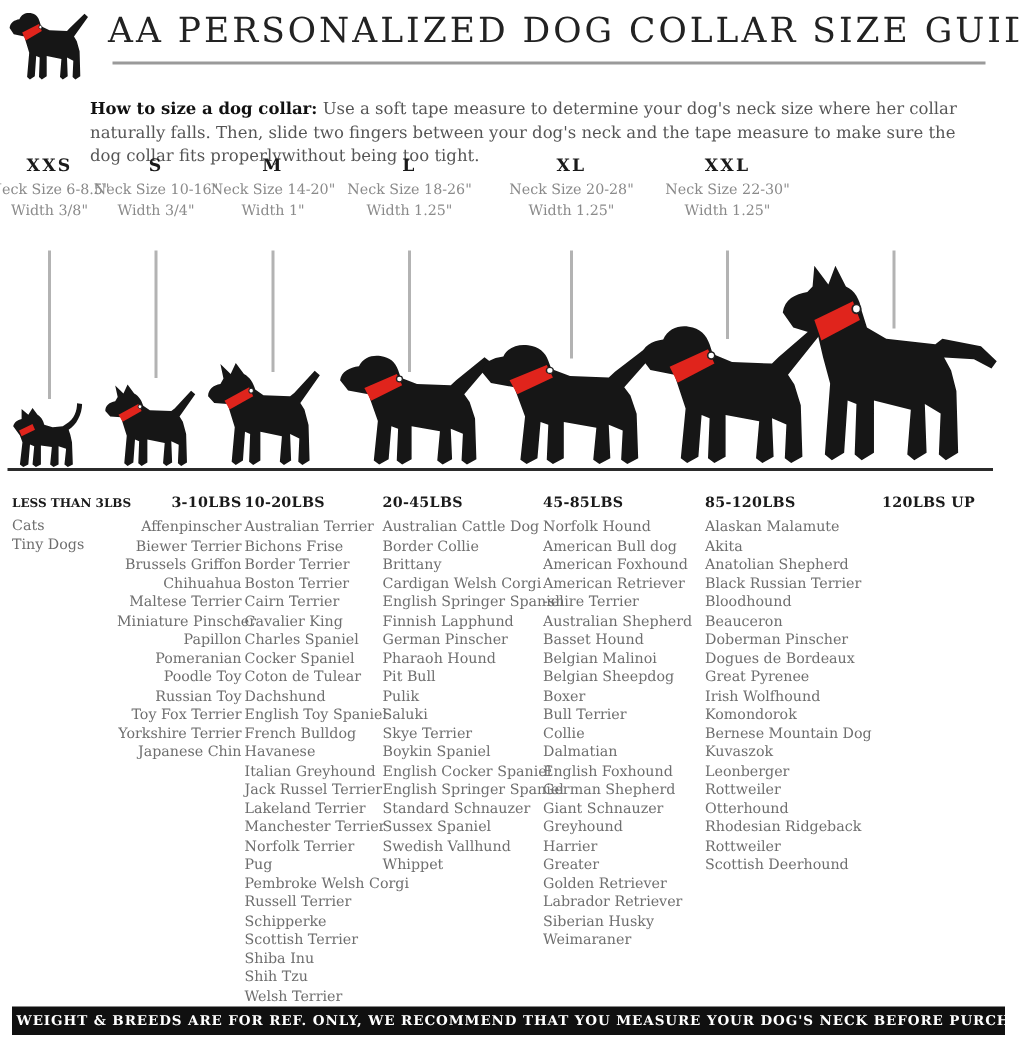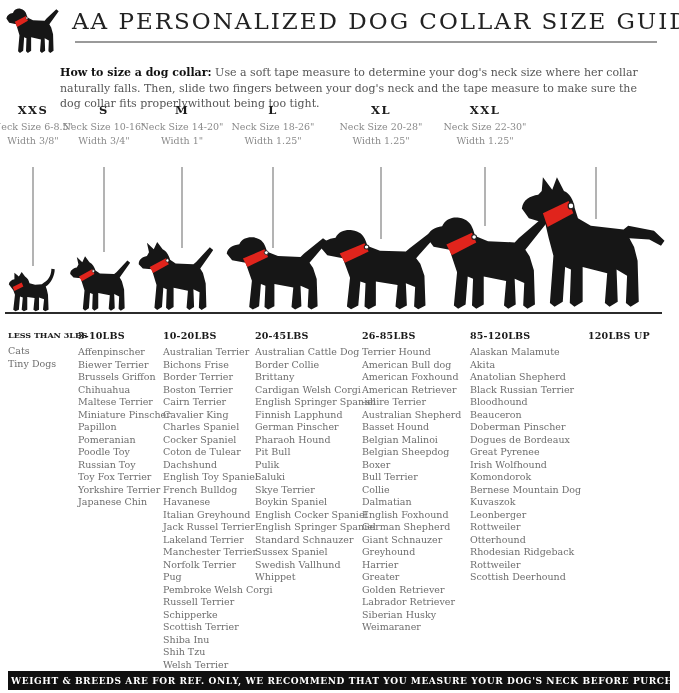--- a/index.html
+++ b/index.html
@@ -48,21 +48,21 @@
   .an-ter{left:136px;top:239px;width:82px;height:74px;}
   .an-set{left:224px;top:228px;width:108px;height:85px;}
   .an-lab{left:318px;top:220px;width:124px;height:93px;}
   .an-rot{left:424px;top:206px;width:128px;height:107px;}
   .an-dan{left:516px;top:176px;width:152px;height:137px;}
 
   
   .breeds{position:absolute;left:0;top:330px;width:679px;}
   .breed-col{position:absolute;top:0;}
   .breed-col:nth-of-type(1){left:8px;width:66px;}
-  .breed-col:nth-of-type(2){left:78px;width:83px;}
+  .breed-col:nth-of-type(2){left:78px;width:83px;text-align:right;}
   .breed-col:nth-of-type(3){left:163px;width:90px;}
   .breed-col:nth-of-type(4){left:255px;width:105px;}
   .breed-col:nth-of-type(5){left:362px;width:106px;}
   .breed-col:nth-of-type(6){left:470px;width:108px;}
   .breed-col:nth-of-type(7){left:588px;width:96px;}
   .breed-head{font-size:9.5px;font-weight:bold;color:#1a1a1a;letter-spacing:0.2px;white-space:nowrap;}
   .breed-col:nth-of-type(1) .breed-head{font-size:8px;letter-spacing:0;}
   .breed-list{list-style:none;margin:5px 0 0 0;padding:0;}
   .breed-item{font-size:9.5px;line-height:12.5px;color:#6e6e6e;white-space:nowrap;}
 
@@ -259,23 +259,23 @@
           <li class="breed-item">Boykin Spaniel</li>
           <li class="breed-item">English Cocker Spaniel</li>
           <li class="breed-item">English Springer Spaniel</li>
           <li class="breed-item">Standard Schnauzer</li>
           <li class="breed-item">Sussex Spaniel</li>
           <li class="breed-item">Swedish Vallhund</li>
           <li class="breed-item">Whippet</li>
         </ul>
     </div>
     <div class="breed-col">
-      <div class="breed-head">26-85LBS</div>
-      <ul class="breed-list">
-          <li class="breed-item">Terrier Hound</li>
+      <div class="breed-head">45-85LBS</div>
+      <ul class="breed-list">
+          <li class="breed-item">Norfolk Hound</li>
           <li class="breed-item">American Bull dog</li>
           <li class="breed-item">American Foxhound</li>
           <li class="breed-item">American Retriever</li>
           <li class="breed-item">-shire Terrier</li>
           <li class="breed-item">Australian Shepherd</li>
           <li class="breed-item">Basset Hound</li>
           <li class="breed-item">Belgian Malinoi</li>
           <li class="breed-item">Belgian Sheepdog</li>
           <li class="breed-item">Boxer</li>
           <li class="breed-item">Bull Terrier</li>

